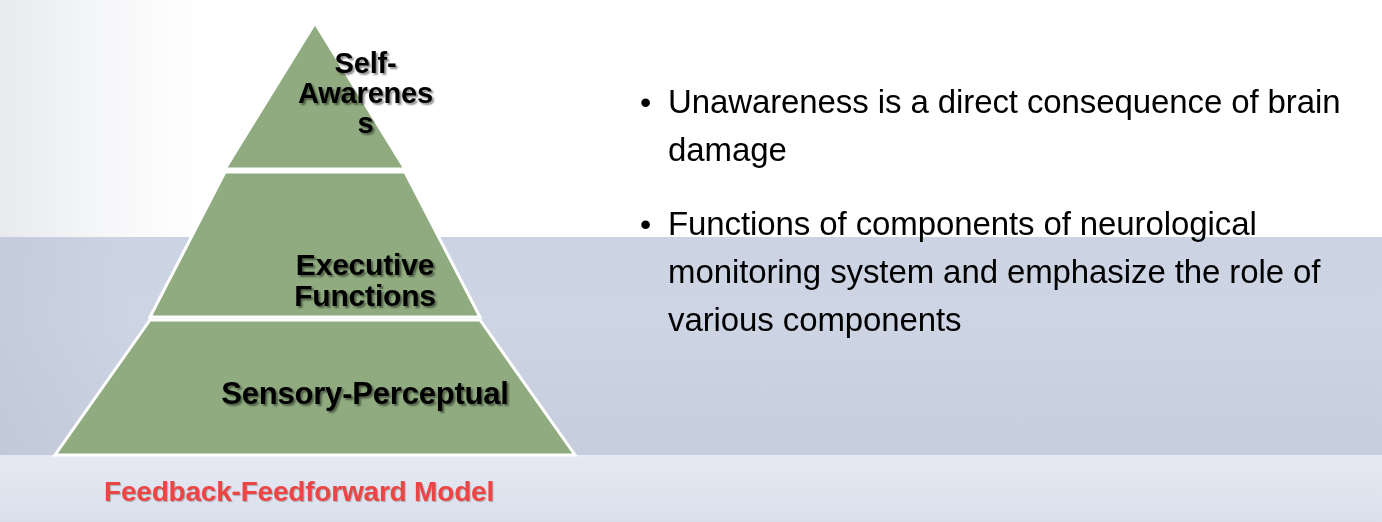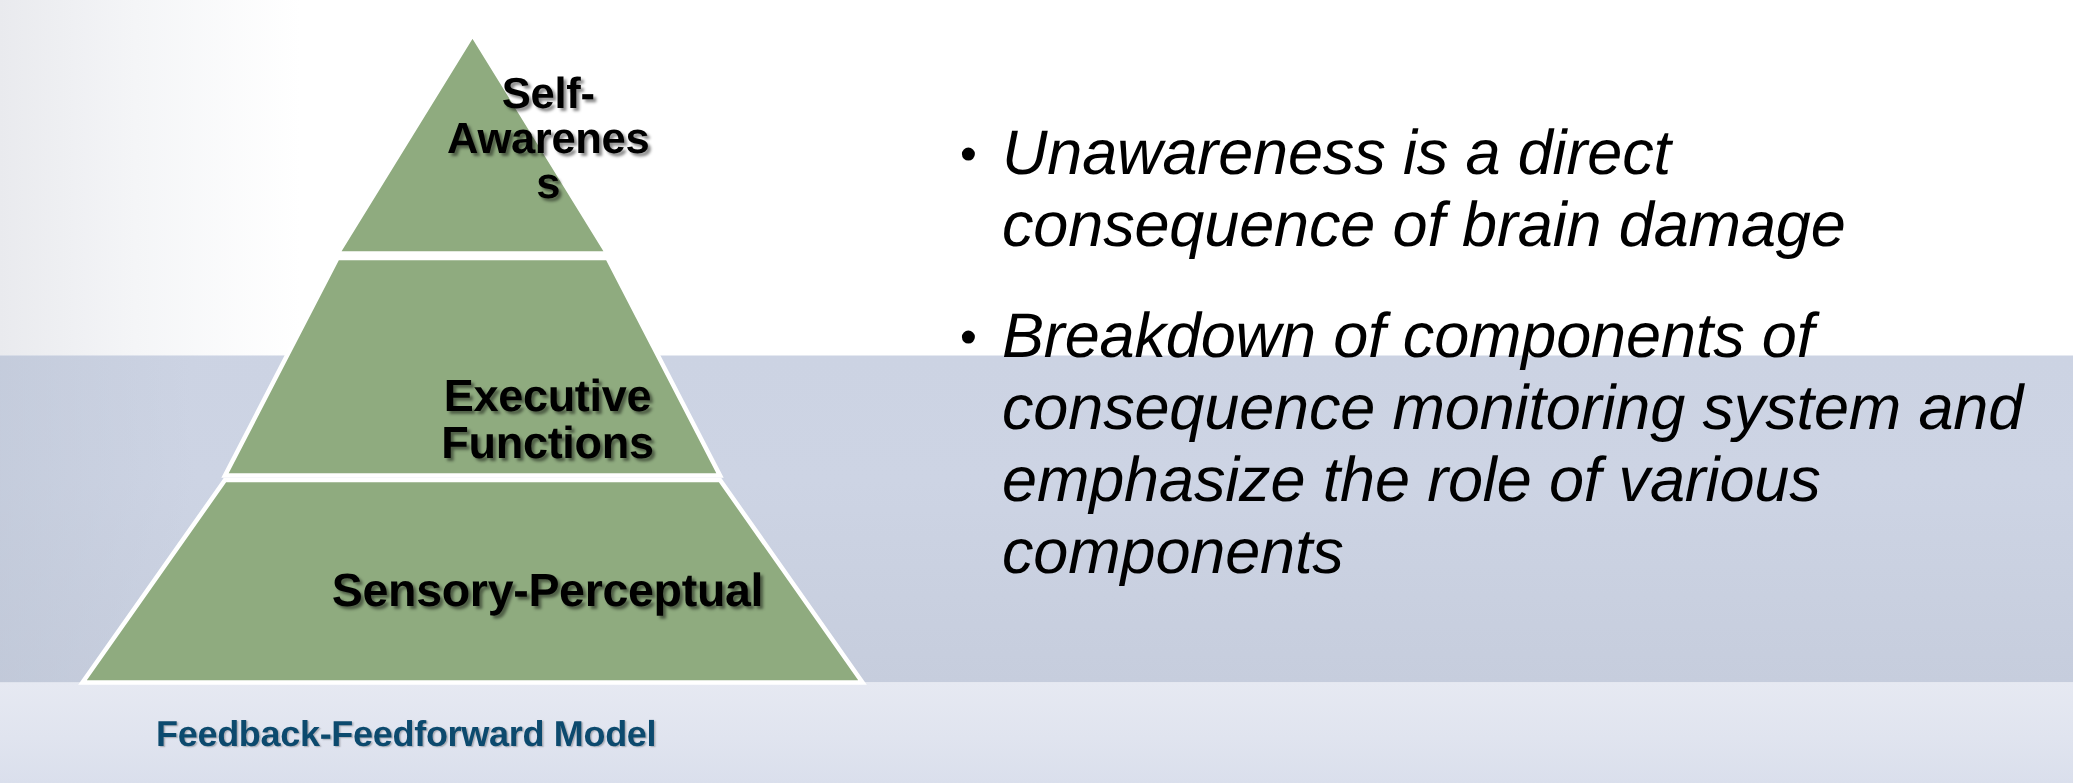--- a/index.html
+++ b/index.html
@@ -100,23 +100,23 @@
     left: 95px;
     top: 358px;
     width: 440px;
     font-size: 31px;
   }
 
   .caption {
     position: absolute;
     left: 104px;
     top: 476px;
-    font-size: 24px;
+    font-size: 28px;
     font-weight: bold;
-    color: #0c4a6e;
+    color: #ef4444;
     letter-spacing: -0.2px;
     text-shadow: 1px 1px 1px rgba(0,0,0,0.25);
   }
 
   
   .bullets {
     position: absolute;
     left: 640px;
     top: 78px;
     width: 720px;
@@ -129,25 +129,24 @@
   .bullet-dot {
     flex: 0 0 auto;
     width: 28px;
     font-size: 32px;
     line-height: 48px;
     color: #000000;
     text-align: left;
   }
   .bullet-text {
     flex: 1 1 auto;
-    font-size: 42px;
+    font-size: 33px;
     line-height: 48px;
     color: #000000;
     letter-spacing: -0.1px;
-    font-style: italic;
   }
 </style>
 </head>
 <body>
 
 <div class="slide">
 
   <div class="bg-top"></div>
   <div class="bg-top-vignette"></div>
   <div class="bg-mid"></div>
@@ -178,18 +177,18 @@
 
   <div class="bullets">
 
     <div class="bullet-item">
       <span class="bullet-dot">•</span>
       <span class="bullet-text">Unawareness is a direct consequence of brain damage</span>
     </div>
 
     <div class="bullet-item">
       <span class="bullet-dot">•</span>
-      <span class="bullet-text">Breakdown of components of consequence monitoring system and emphasize the role of various components</span>
+      <span class="bullet-text">Functions of components of neurological monitoring system and emphasize the role of various components</span>
     </div>
 
   </div>
 
 </div>
 
 </body></html>

